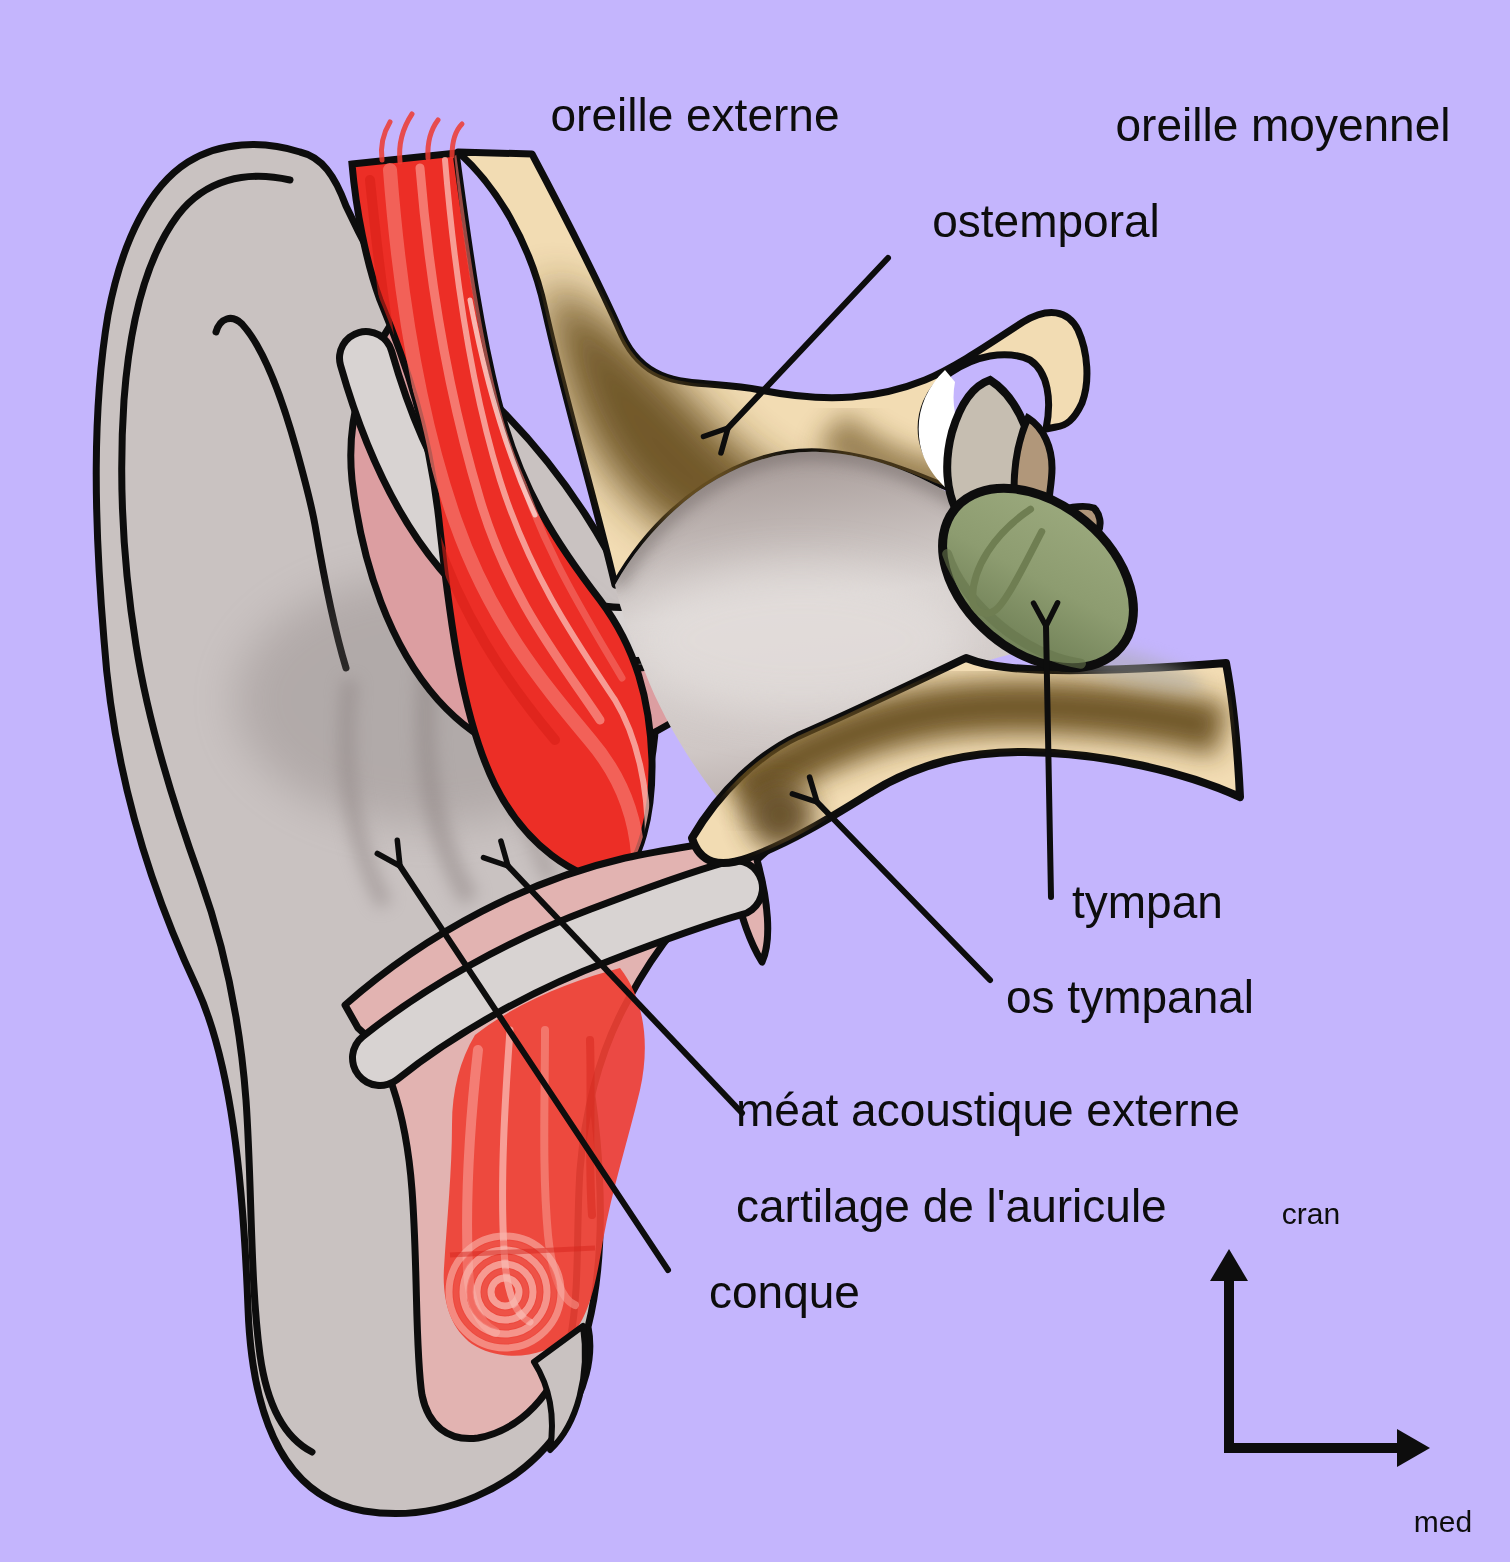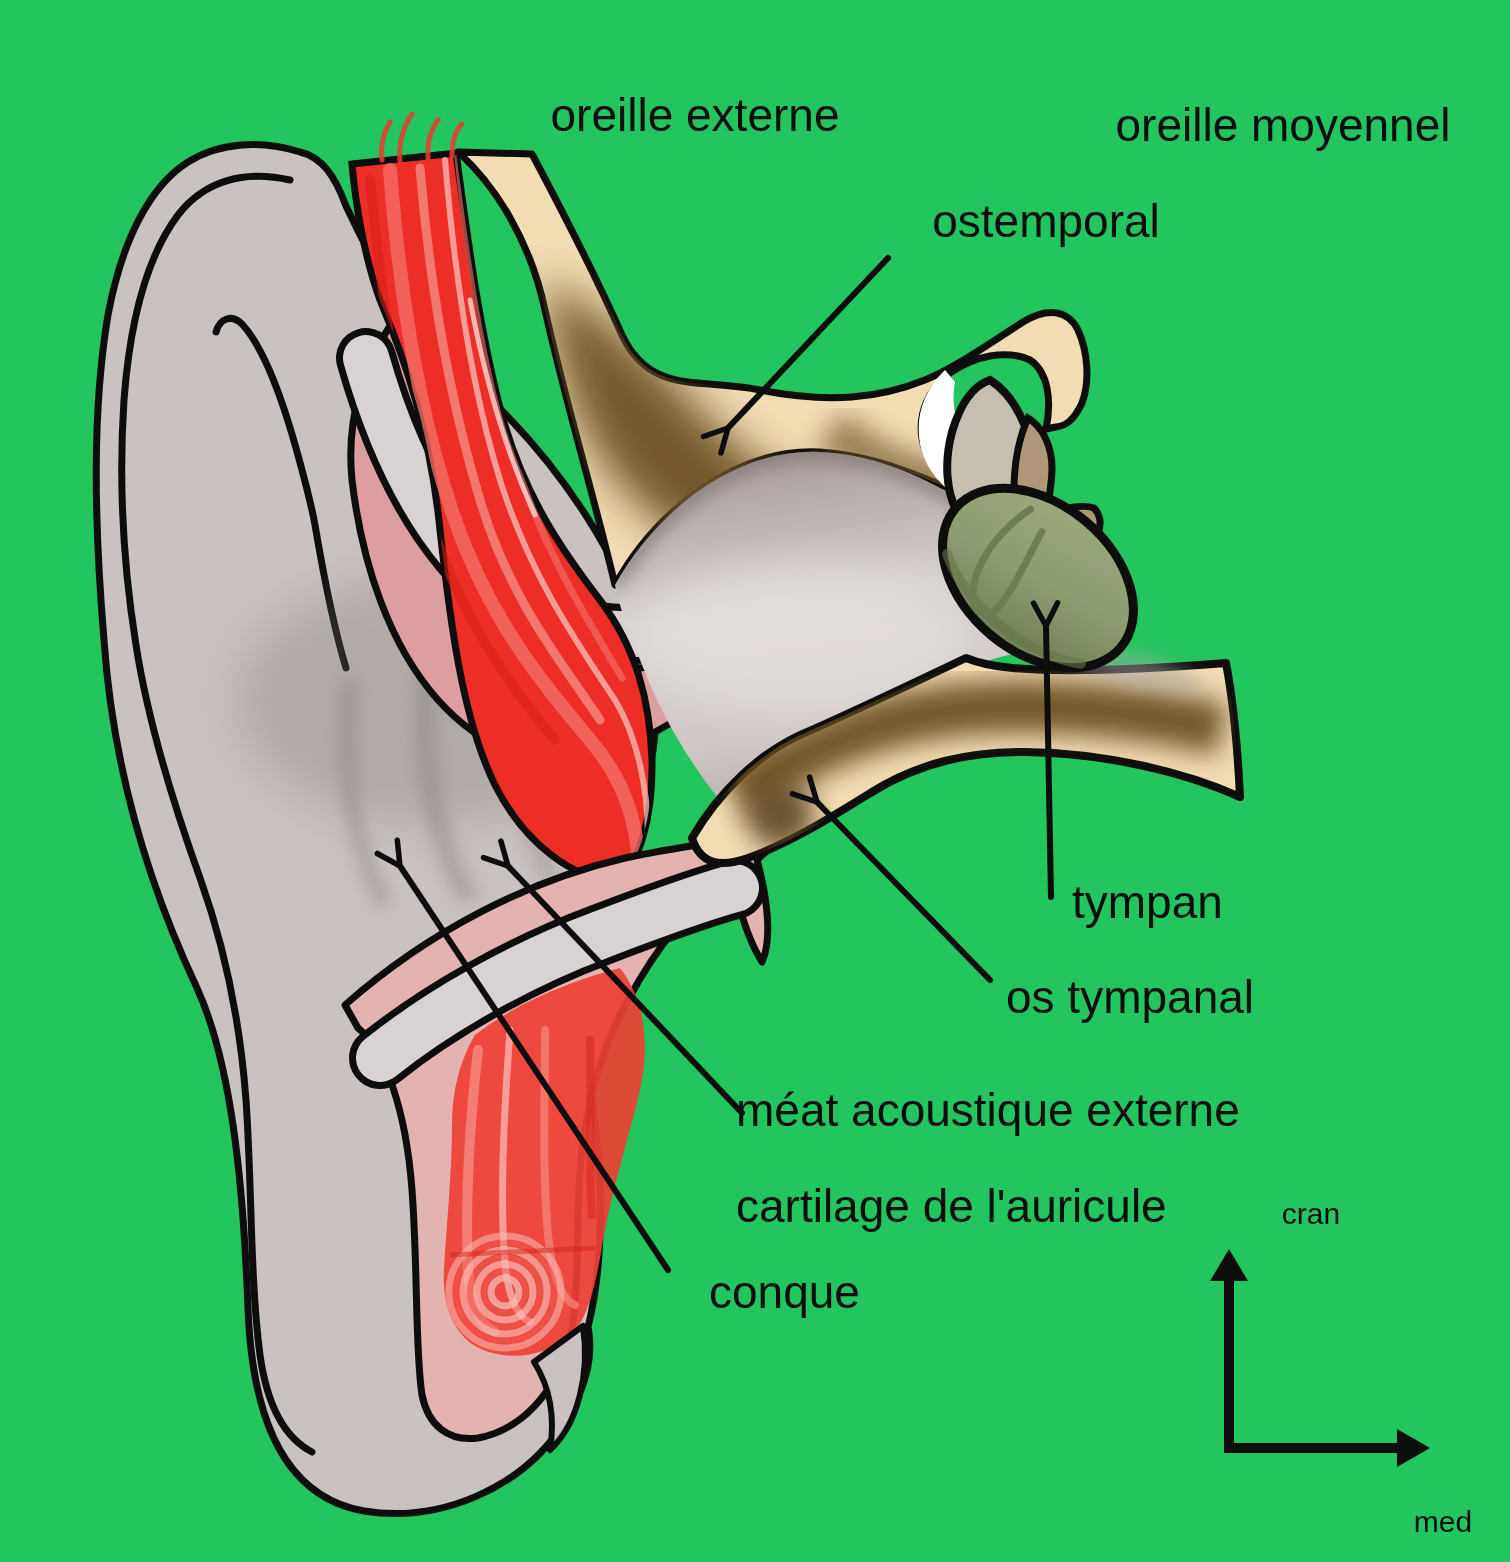--- a/index.html
+++ b/index.html
@@ -1,16 +1,16 @@
 <!DOCTYPE html>
 <html><head>
 <meta charset="utf-8">
 <style>
   html,body{margin:0;padding:0;background:#ffffff;}
-  .stage{position:relative;width:1510px;height:1562px;background:#22c55e;overflow:hidden;
+  .stage{position:relative;width:1510px;height:1562px;background:#c4b5fd;overflow:hidden;
          font-family:"Liberation Sans", sans-serif;}
   svg{display:block}
   text{font-family:"Liberation Sans", sans-serif; fill:#0d0d0d;}
   .lbl-big{font-size:46px;}
   .lbl-small{font-size:30px;}
 </style>
 </head>
 <body>
 
 <div class="stage">

